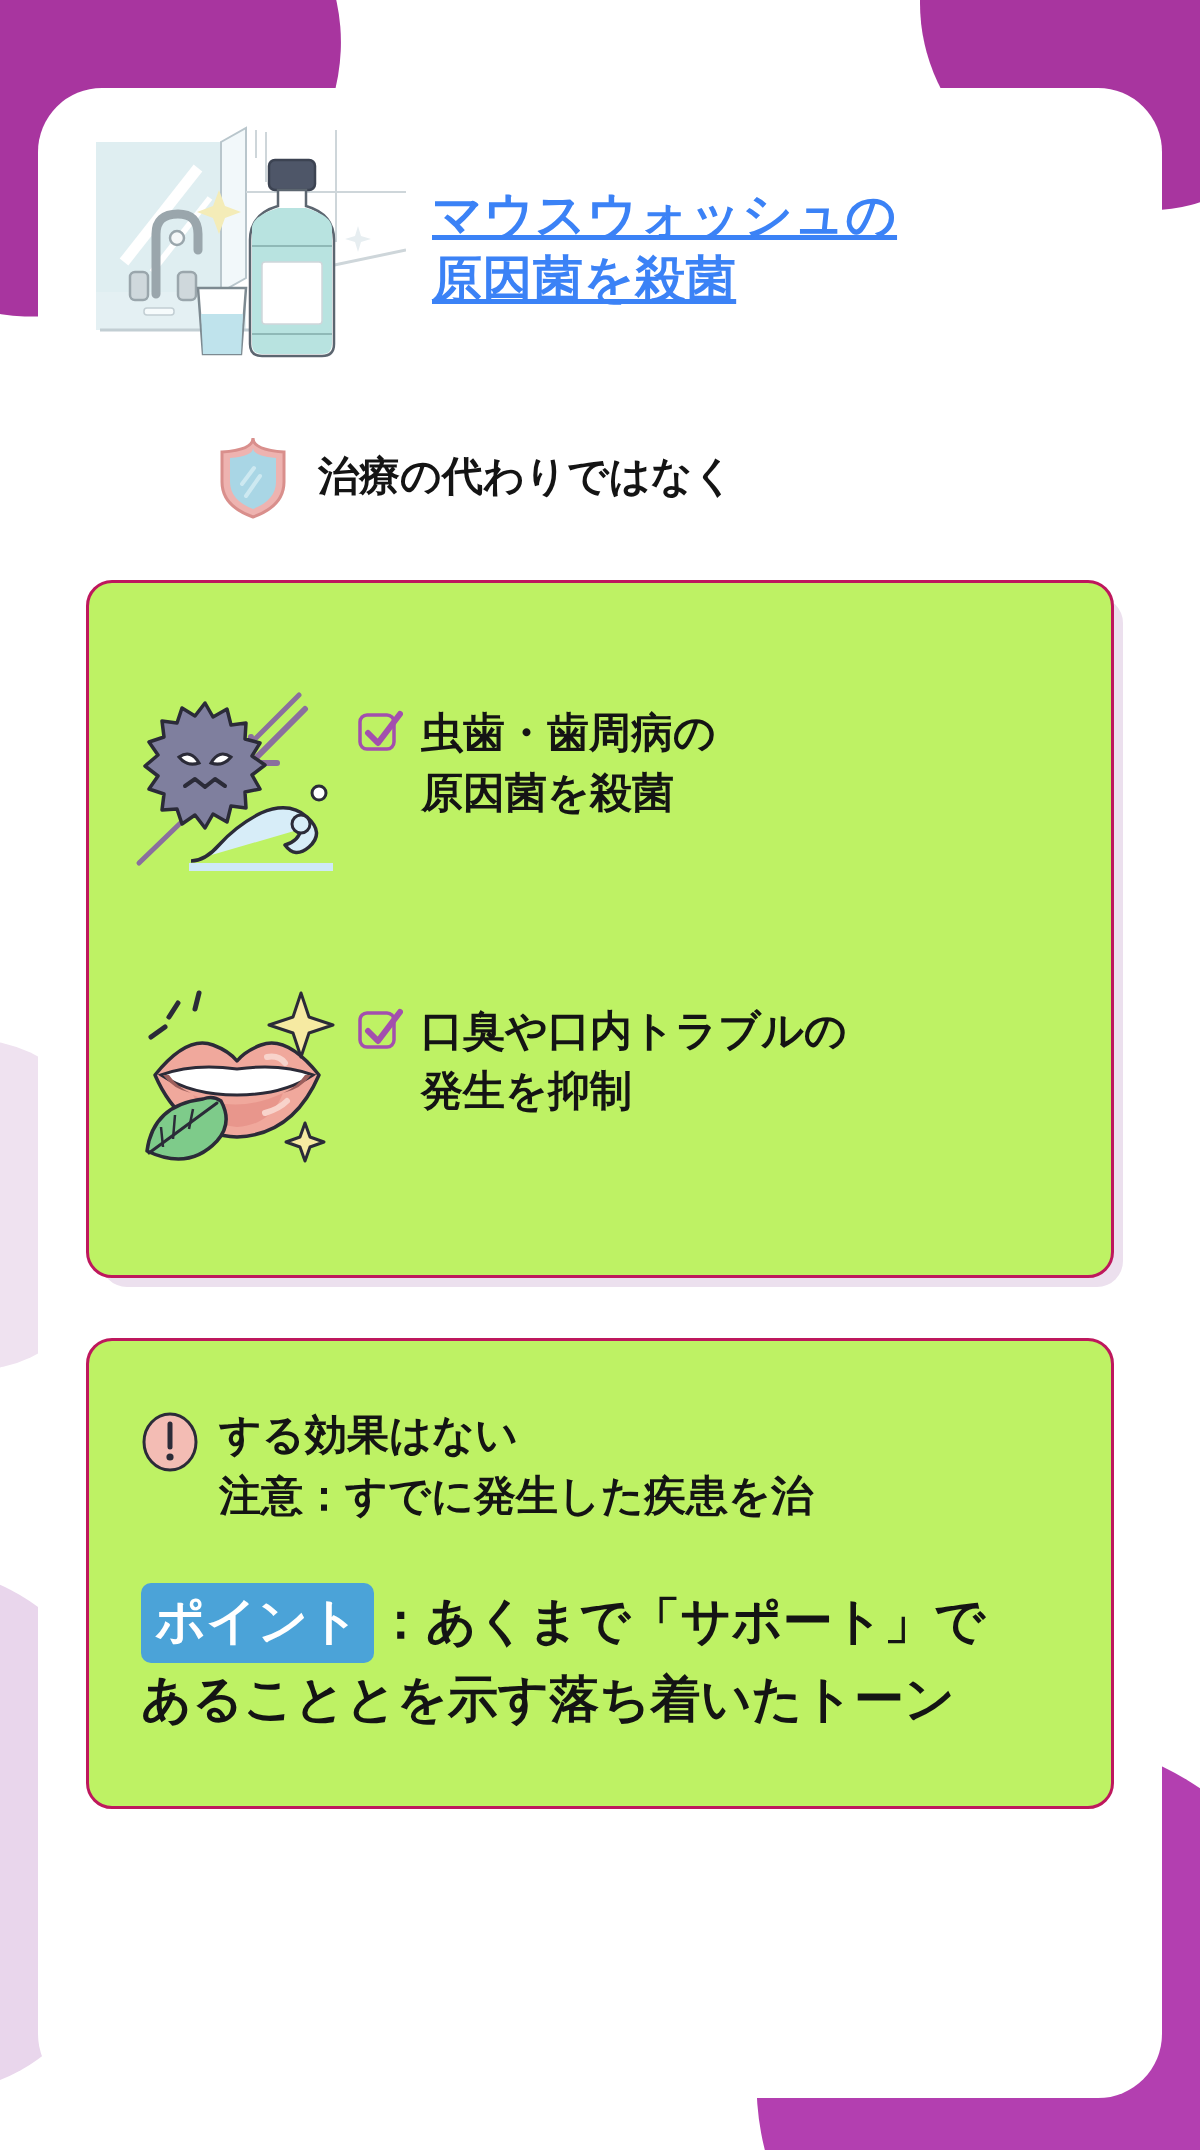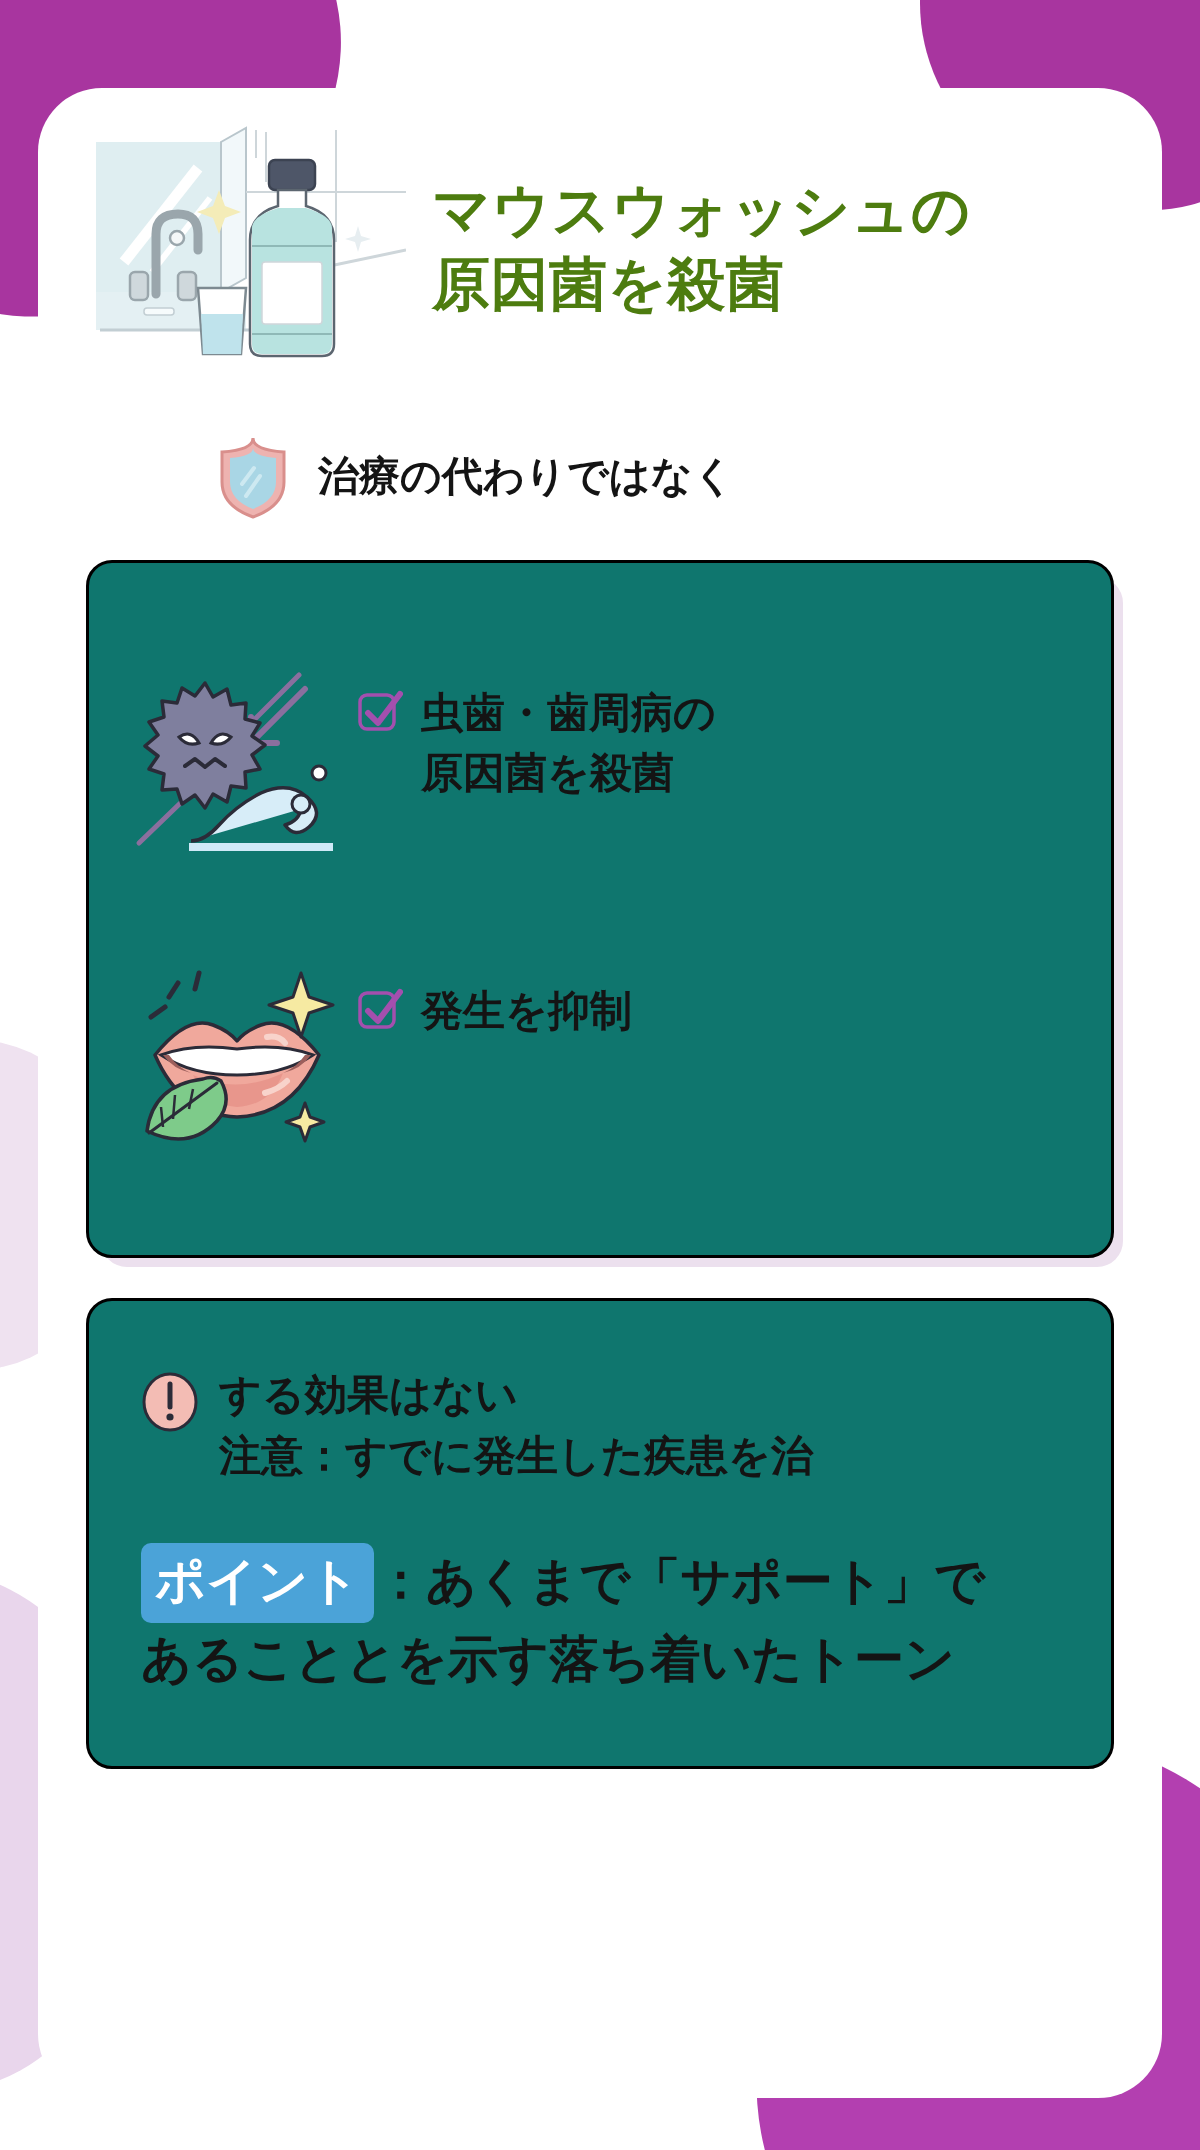--- a/index.html
+++ b/index.html
@@ -71,25 +71,26 @@
 
   
   .header {
     display: flex;
     align-items: center;
     gap: 26px;
     padding-top: 122px;
   }
   .hero-illustration { width: 320px; height: 250px; flex: 0 0 320px; }
   .title-block {
-    font-size: 58px;
+    font-size: 50px;
     font-weight: 700;
     line-height: 1.28;
-    color: #4d7c0f;
+    color: #3b82f6;
     letter-spacing: 0.5px;
+    text-decoration: underline;
   }
   .title-line { display: block; white-space: nowrap; }
 
   
   .subtitle-row {
     display: flex;
     align-items: center;
     gap: 28px;
     margin-top: 62px;
     padding-left: 130px;
@@ -100,24 +101,24 @@
     font-size: 41px;
     font-weight: 700;
     line-height: 1.36;
     color: #141414;
   }
   .subtitle-text span { display: block; white-space: nowrap; }
 
   
   .card {
     position: relative;
-    border: 3px solid #000000;
+    border: 3px solid #be185d;
     border-radius: 26px;
-    background: #0f766e;
-    margin-top: 40px;
+    background: #bef264;
+    margin-top: 60px;
   }
   .card.shadowed::after {
     content: "";
     position: absolute;
     left: 12px; top: 14px; right: -12px; bottom: -12px;
     background: #ece0ee;
     border-radius: 26px;
     z-index: -1;
   }
   #benefits-card { padding: 74px 44px 74px 44px; }
@@ -294,20 +295,21 @@
 
         <path d="M168 10 L176 34 L200 42 L176 50 L168 74 L160 50 L136 42 L160 34 Z" fill="#f6eaa2" stroke="#2b2b38" stroke-width="3" stroke-linejoin="round"></path>
         <path d="M172 140 L177 154 L191 159 L177 164 L172 178 L167 164 L153 159 L167 154 Z" fill="#f6eaa2" stroke="#2b2b38" stroke-width="3" stroke-linejoin="round"></path>
       </svg>
       <div class="benefit-body">
         <svg class="checkbox-icon" viewBox="0 0 46 46">
           <rect x="3" y="6" width="34" height="34" rx="7" fill="none" stroke="#a34fae" stroke-width="3.5"></rect>
           <path d="M11 24 L21 34 L43 5" fill="none" stroke="#a34fae" stroke-width="6" stroke-linecap="round" stroke-linejoin="round"></path>
         </svg>
         <div class="benefit-text">
+          <span>口臭や口内トラブルの</span>
           <span>発生を抑制</span>
         </div>
       </div>
     </div>
   </section>
 
   <section class="card" id="notes-card">
     <div class="note-row">
       <svg class="alert-icon" viewBox="0 0 58 62">
         <ellipse cx="29" cy="31" rx="26" ry="28" fill="#f3bcb4" stroke="#2b2b38" stroke-width="3"></ellipse>

